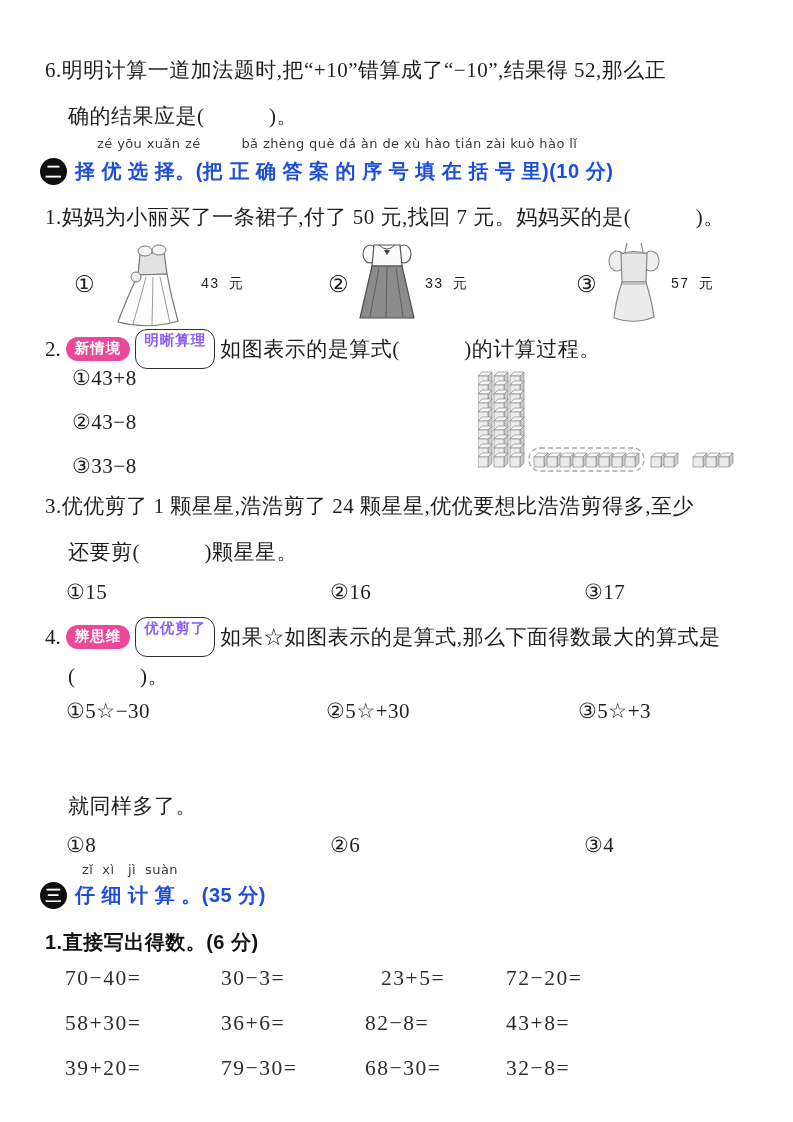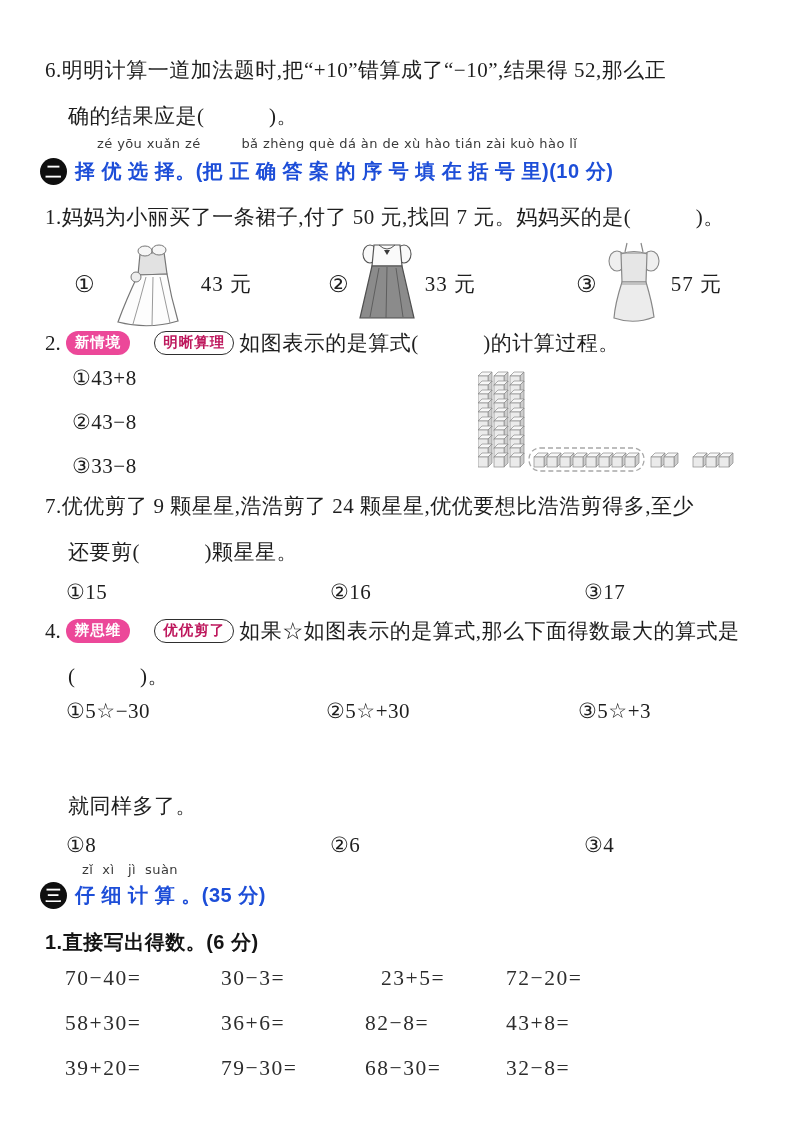--- a/index.html
+++ b/index.html
@@ -13,29 +13,29 @@
           font-family:"Liberation Sans","DejaVu Sans",sans-serif;font-weight:bold;
           font-size:16px;line-height:27px;text-align:center;flex:0 0 auto;}
   .sec-title{font-family:"Liberation Sans","DejaVu Sans",sans-serif;font-weight:bold;
           font-size:20px;color:#1d4ed8;letter-spacing:0.5px;white-space:pre;}
   .qhead{position:absolute;display:flex;align-items:center;gap:5px;}
   .qhead .qnum{font-size:21px;white-space:pre;}
   .qhead .qtext{font-size:21px;letter-spacing:0.5px;white-space:pre;}
   .badge-dark{display:inline-block;background:#ec4899;color:#ffffff;border-radius:12px;
           padding:2px 9px 3px;font-family:"Liberation Sans","DejaVu Sans",sans-serif;
           font-weight:bold;font-size:14.5px;letter-spacing:1px;white-space:pre;}
-  .badge-light{display:inline-block;border:1.6px solid #2f2f2f;color:#be185d;border-radius:12px;
-          padding:1px 8px 2px;font-family:"Liberation Sans","DejaVu Sans",sans-serif;
-          font-weight:bold;font-size:14.5px;letter-spacing:1px;white-space:pre;margin-left:19px;background:#fff;}
+  .badge-light{display:inline-block;border:1.6px solid #2f2f2f;color:#8b5cf6;border-radius:12px;
+          padding:1px 8px 18px;font-family:"Liberation Sans","DejaVu Sans",sans-serif;
+          font-weight:bold;font-size:14.5px;letter-spacing:1px;white-space:pre;margin-left:0;background:#fff;}
   .calc-heading{position:absolute;font-family:"Liberation Sans","DejaVu Sans",sans-serif;
           font-weight:bold;font-size:20px;color:#141414;letter-spacing:0.5px;white-space:pre;}
   .calc-cell{position:absolute;font-size:21.5px;color:#2d2d2d;letter-spacing:1.5px;white-space:pre;}
   .dress-item{position:absolute;display:flex;align-items:center;gap:7px;}
   .circ{font-family:"DejaVu Sans","Liberation Sans",sans-serif;font-size:23px;color:#222;}
-  .price{font-size:21px;letter-spacing:1px;white-space:pre;}
+  .price{font-size:14px;letter-spacing:1px;white-space:pre;font-family:Liberation Mono, monospace;}
   .figure{position:absolute;}
   svg{display:block;}
 </style>
 </head>
 <body>
 
 <div class="page">
 
   <div class="line" style="left:45px;top:56px;">6.明明计算一道加法题时,把“+10”错算成了“−10”,结果得 52,那么正</div>
   <div class="line" style="left:68px;top:102px;">确的结果应是(　　　)。</div>
@@ -233,21 +233,21 @@
         <rect x="215" y="87" width="10" height="10" fill="#ebebeb" stroke="#8a8a8a" stroke-width="0.7"></rect>
         <polygon points="228,87 232,83 242,83 238,87" fill="#f7f7f7" stroke="#8a8a8a" stroke-width="0.7"></polygon>
         <polygon points="238,87 242,83 242,93 238,97" fill="#cdcdcd" stroke="#8a8a8a" stroke-width="0.7"></polygon>
         <rect x="228" y="87" width="10" height="10" fill="#ebebeb" stroke="#8a8a8a" stroke-width="0.7"></rect>
         <polygon points="241,87 245,83 255,83 251,87" fill="#f7f7f7" stroke="#8a8a8a" stroke-width="0.7"></polygon>
         <polygon points="251,87 255,83 255,93 251,97" fill="#cdcdcd" stroke="#8a8a8a" stroke-width="0.7"></polygon>
         <rect x="241" y="87" width="10" height="10" fill="#ebebeb" stroke="#8a8a8a" stroke-width="0.7"></rect>
       </svg>
   </div>
 
-  <div class="line" style="left:45px;top:492px;">7.优优剪了 9 颗星星,浩浩剪了 24 颗星星,优优要想比浩浩剪得多,至少</div>
+  <div class="line" style="left:45px;top:492px;">3.优优剪了 1 颗星星,浩浩剪了 24 颗星星,优优要想比浩浩剪得多,至少</div>
   <div class="line" style="left:68px;top:538px;">还要剪(　　　)颗星星。</div>
   <div class="line" style="left:66px;top:580px;">①15</div>
   <div class="line" style="left:330px;top:580px;">②16</div>
   <div class="line" style="left:584px;top:580px;">③17</div>
 
   <div class="qhead" style="left:45px;top:617px;">
     <span class="qnum">4.</span>
     <span class="badge-dark">辨思维</span>
     <span class="badge-light">优优剪了</span>
     <span class="qtext">如果☆如图表示的是算式,那么下面得数最大的算式是</span>

